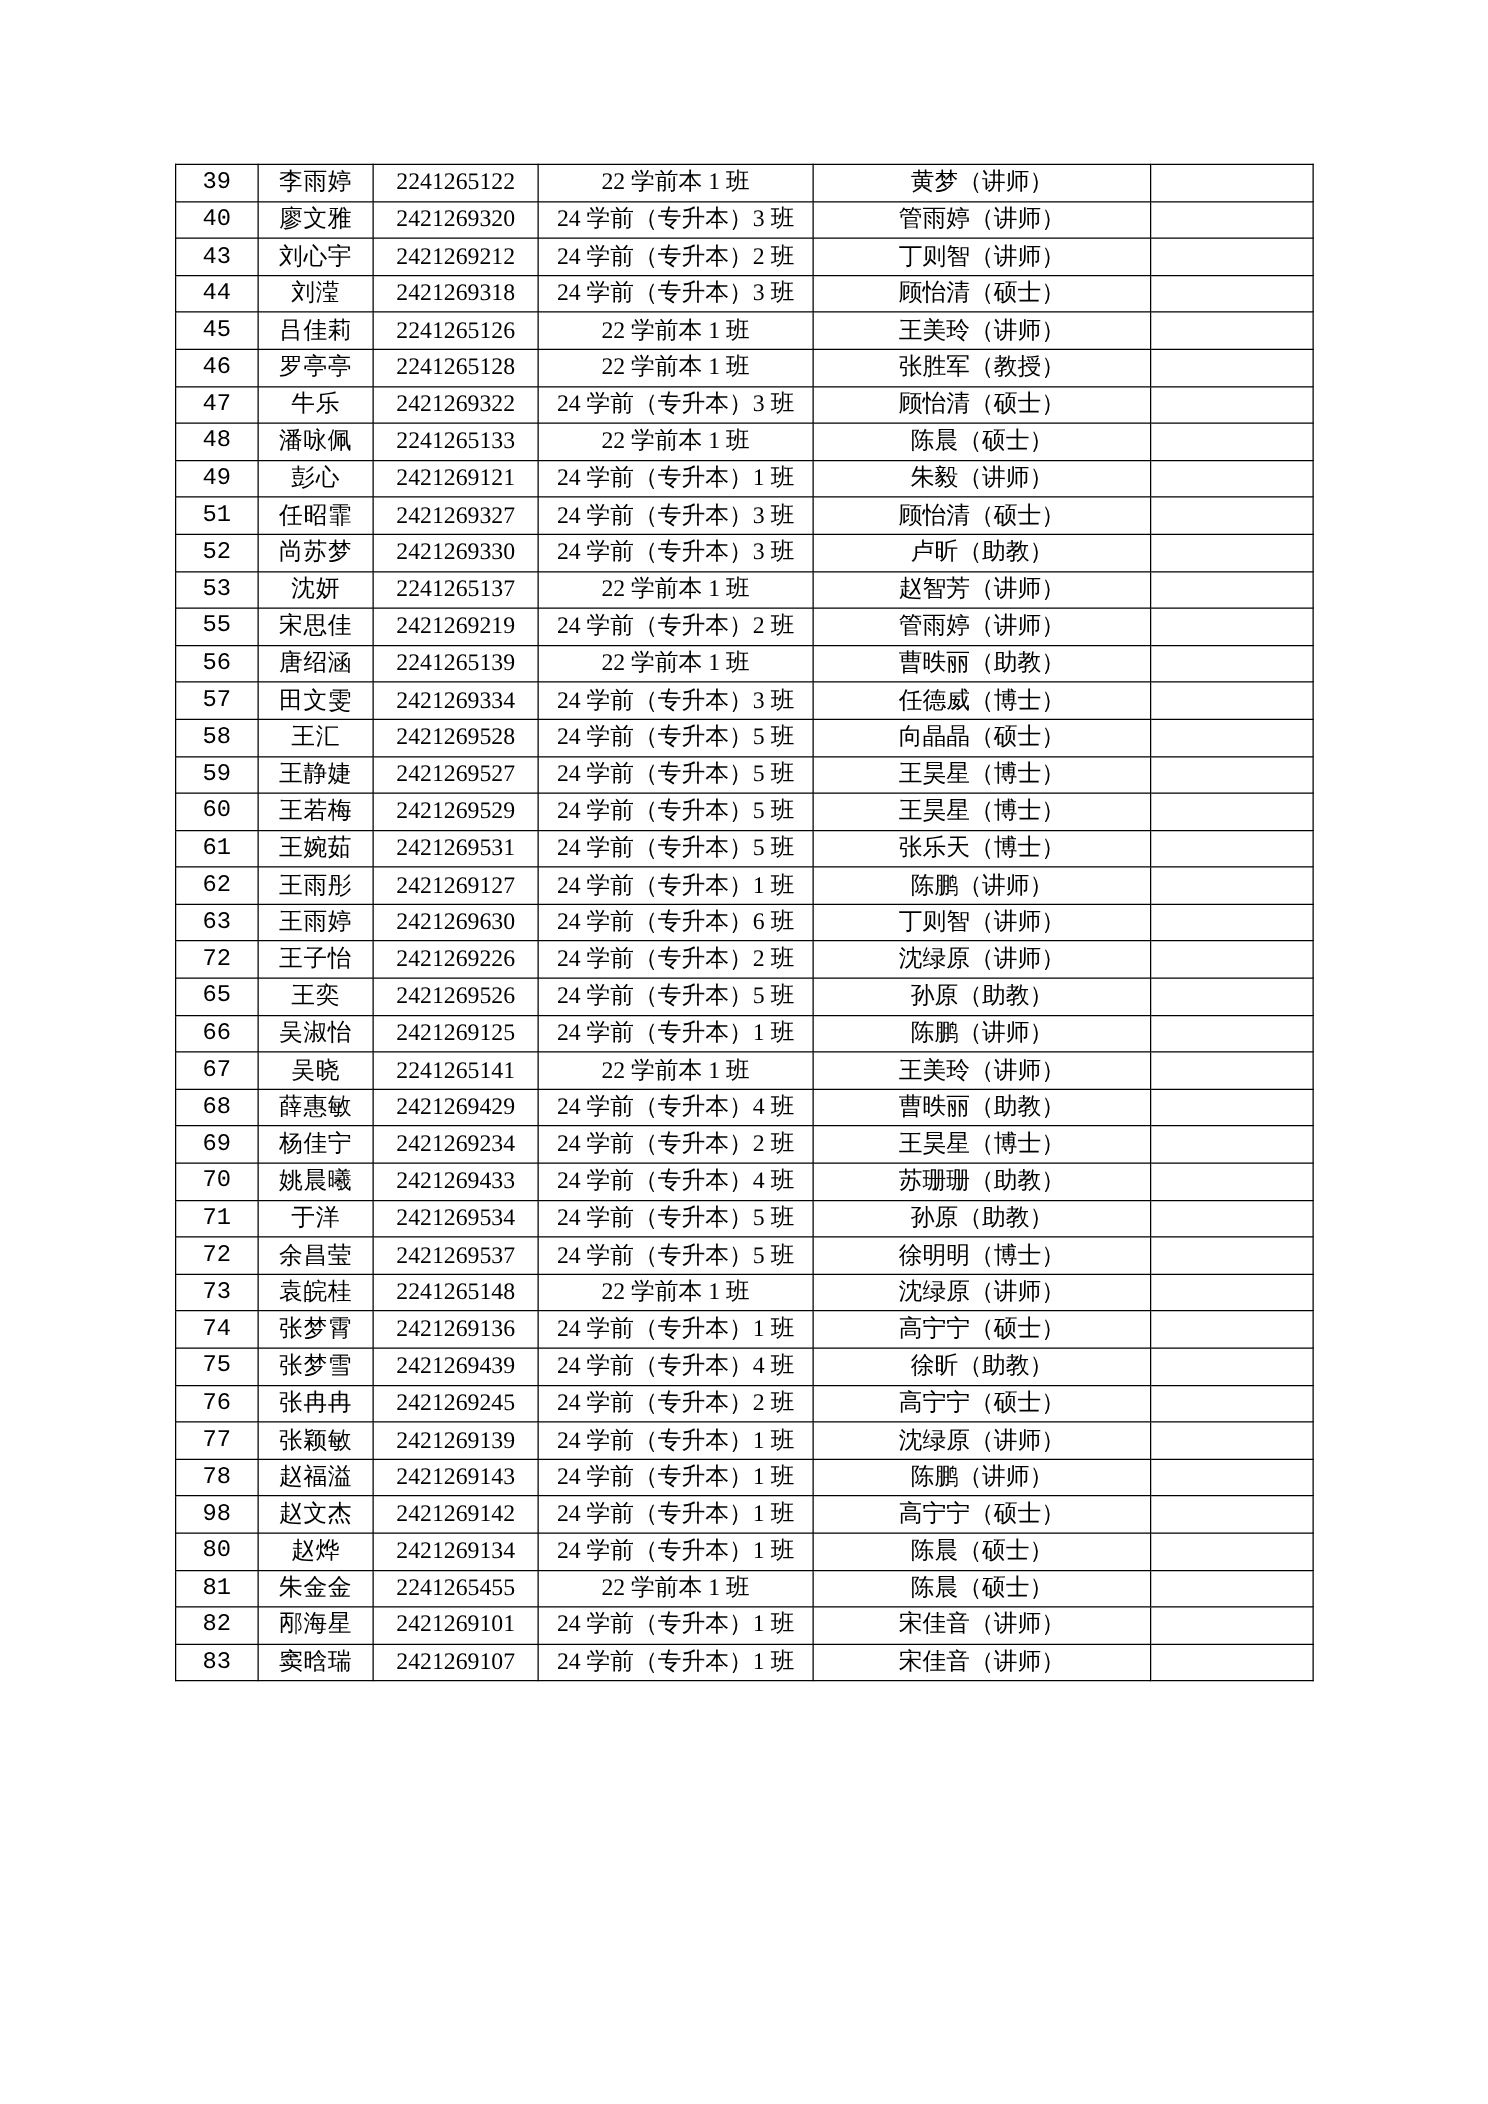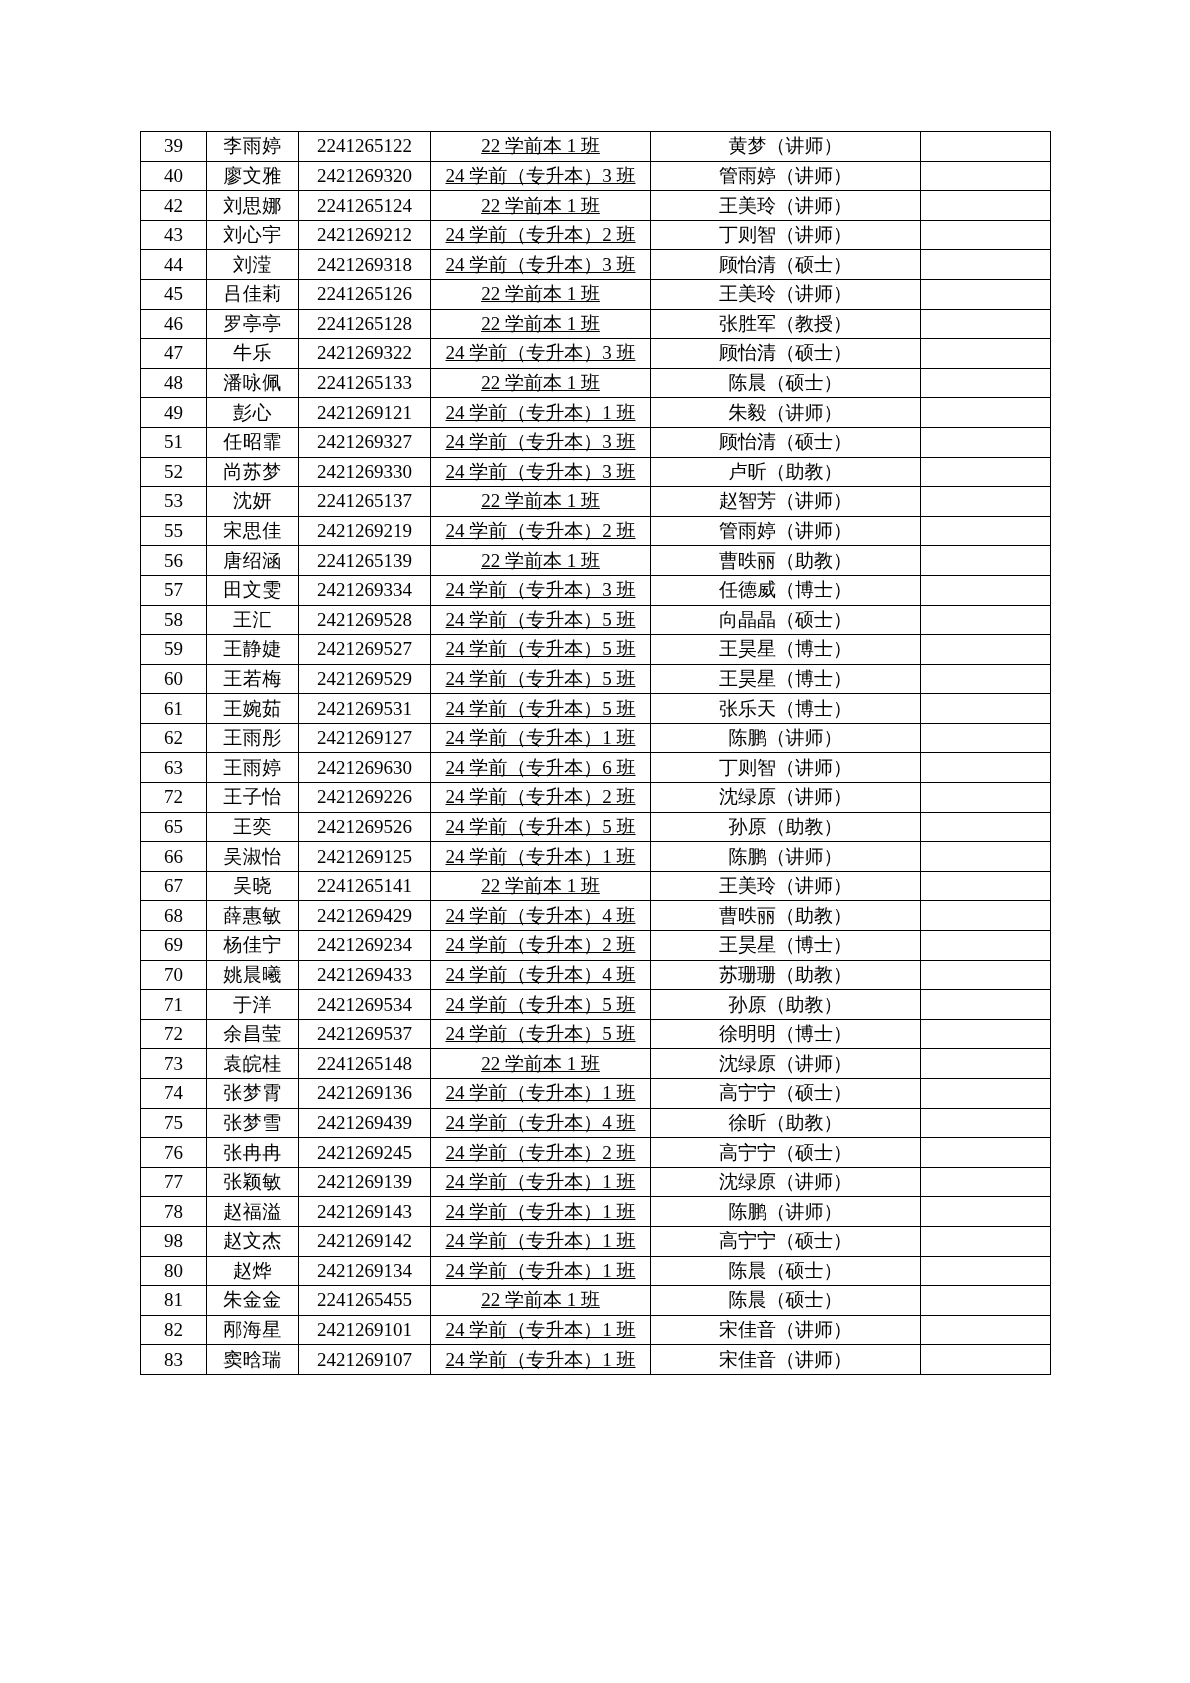--- a/index.html
+++ b/index.html
@@ -44,24 +44,24 @@
     white-space: nowrap;
     overflow: hidden;
   }
   col.c-idx    { width: 66px; }
   col.c-name   { width: 92px; }
   col.c-sid    { width: 132px; }
   col.c-class  { width: 220px; }
   col.c-teach  { width: 270px; }
   col.c-blank  { width: 130px; }
 
-  td.idx   { font-size: 19px; }
+  td.idx   { font-size: 19px; font-family: Liberation Mono, monospace; }
   td.name  { letter-spacing: 0.5px; }
   td.sid   { font-size: 19px; letter-spacing: 0px; }
-  td.class { font-size: 18.5px; text-decoration: underline; }
+  td.class { font-size: 18.5px; }
   td.teach { font-size: 19px; }
   td.blank { }
 </style>
 </head>
 <body>
 
 <div class="page">
   <div class="table-wrap">
     <table class="roster">
       <colgroup>
@@ -83,28 +83,20 @@
           </tr>
           <tr>
             <td class="idx">40</td>
             <td class="name">廖文雅</td>
             <td class="sid">2421269320</td>
             <td class="class">24 学前（专升本）3 班</td>
             <td class="teach">管雨婷（讲师）</td>
             <td class="blank"></td>
           </tr>
           <tr>
-            <td class="idx">42</td>
-            <td class="name">刘思娜</td>
-            <td class="sid">2241265124</td>
-            <td class="class">22 学前本 1 班</td>
-            <td class="teach">王美玲（讲师）</td>
-            <td class="blank"></td>
-          </tr>
-          <tr>
             <td class="idx">43</td>
             <td class="name">刘心宇</td>
             <td class="sid">2421269212</td>
             <td class="class">24 学前（专升本）2 班</td>
             <td class="teach">丁则智（讲师）</td>
             <td class="blank"></td>
           </tr>
           <tr>
             <td class="idx">44</td>
             <td class="name">刘滢</td>

